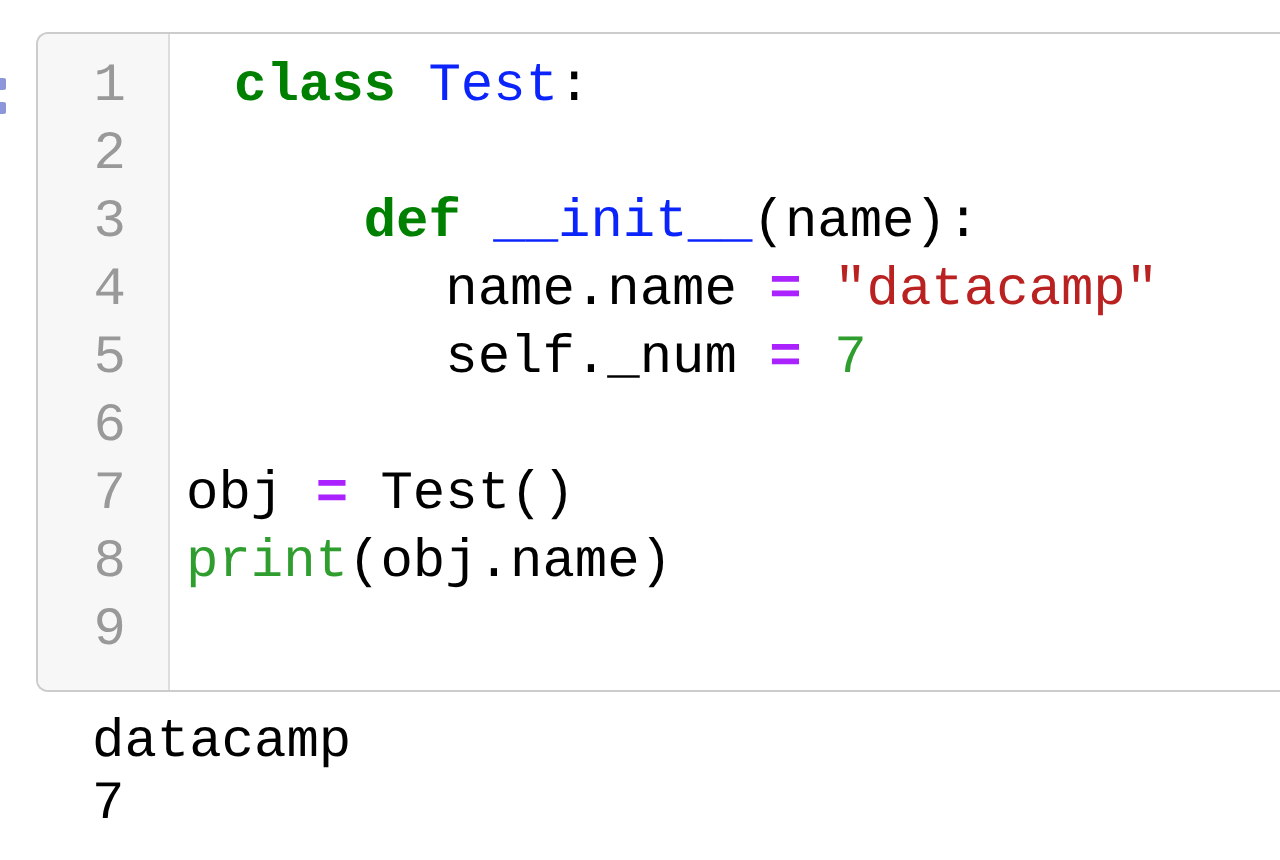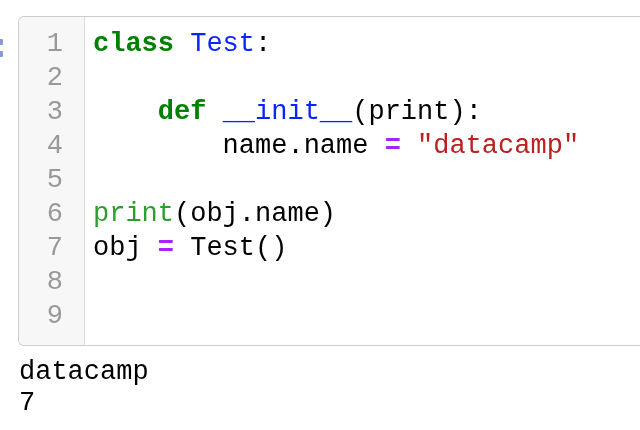--- a/index.html
+++ b/index.html
@@ -37,30 +37,30 @@
     font-size:27px; color:var(--lineno);
     text-align:right; padding-right:21px;
   }
   .code-area {
     flex:1; padding:10px 0 0 8px; background:#ffffff;
   }
   .code-area .line {
     height:34px; line-height:34px;
     font-size:27px; white-space:pre; color:var(--pln);
   }
-  .tok-kw      { color:var(--kw); font-weight:bold; }
+  .tok-kw      { color:var(--kw); font-weight:bold;margin-left:24px; }
   .tok-cls     { color:var(--cls); }
   .tok-op      { color:var(--op); font-weight:bold; }
   .tok-str     { color:var(--str); }
   .tok-num     { color:var(--num); }
   .tok-builtin { color:var(--builtin); }
   .tok-pln     { color:var(--pln); }
 
   .output-area {
-    position:absolute; left:19px; top:357px;
+    position:absolute; left:46px; top:357px;
   }
   .output-area .out-line {
     font-size:27px; line-height:31px; color:#000000; white-space:pre;
   }
 </style>
 </head>
 <body>
 
 <div class="edge-fragment f1"></div>
 <div class="edge-fragment f2"></div>
@@ -73,24 +73,25 @@
       <div class="ln">4</div>
       <div class="ln">5</div>
       <div class="ln">6</div>
       <div class="ln">7</div>
       <div class="ln">8</div>
       <div class="ln">9</div>
     </div>
   <div class="code-area">
       <div class="line"><span class="tok-kw">class</span><span class="tok-pln"> </span><span class="tok-cls">Test</span><span class="tok-pln">:</span></div>
       <div class="line"></div>
-      <div class="line"><span class="tok-pln">    </span><span class="tok-kw">def</span><span class="tok-pln"> </span><span class="tok-cls">__init__</span><span class="tok-pln">(print):</span></div>
+      <div class="line"><span class="tok-pln">    </span><span class="tok-kw">def</span><span class="tok-pln"> </span><span class="tok-cls">__init__</span><span class="tok-pln">(name):</span></div>
       <div class="line"><span class="tok-pln">        name.name </span><span class="tok-op">=</span><span class="tok-pln"> </span><span class="tok-str">"datacamp"</span></div>
+      <div class="line"><span class="tok-pln">        self._num </span><span class="tok-op">=</span><span class="tok-pln"> </span><span class="tok-num">7</span></div>
       <div class="line"></div>
+      <div class="line"><span class="tok-pln">obj </span><span class="tok-op">=</span><span class="tok-pln"> Test()</span></div>
       <div class="line"><span class="tok-builtin">print</span><span class="tok-pln">(obj.name)</span></div>
-      <div class="line"><span class="tok-pln">obj </span><span class="tok-op">=</span><span class="tok-pln"> Test()</span></div>
     </div>
 </div>
 
 <div class="output-area">
     <div class="out-line">datacamp</div>
     <div class="out-line">7</div>
   </div>
 
 </body></html>

